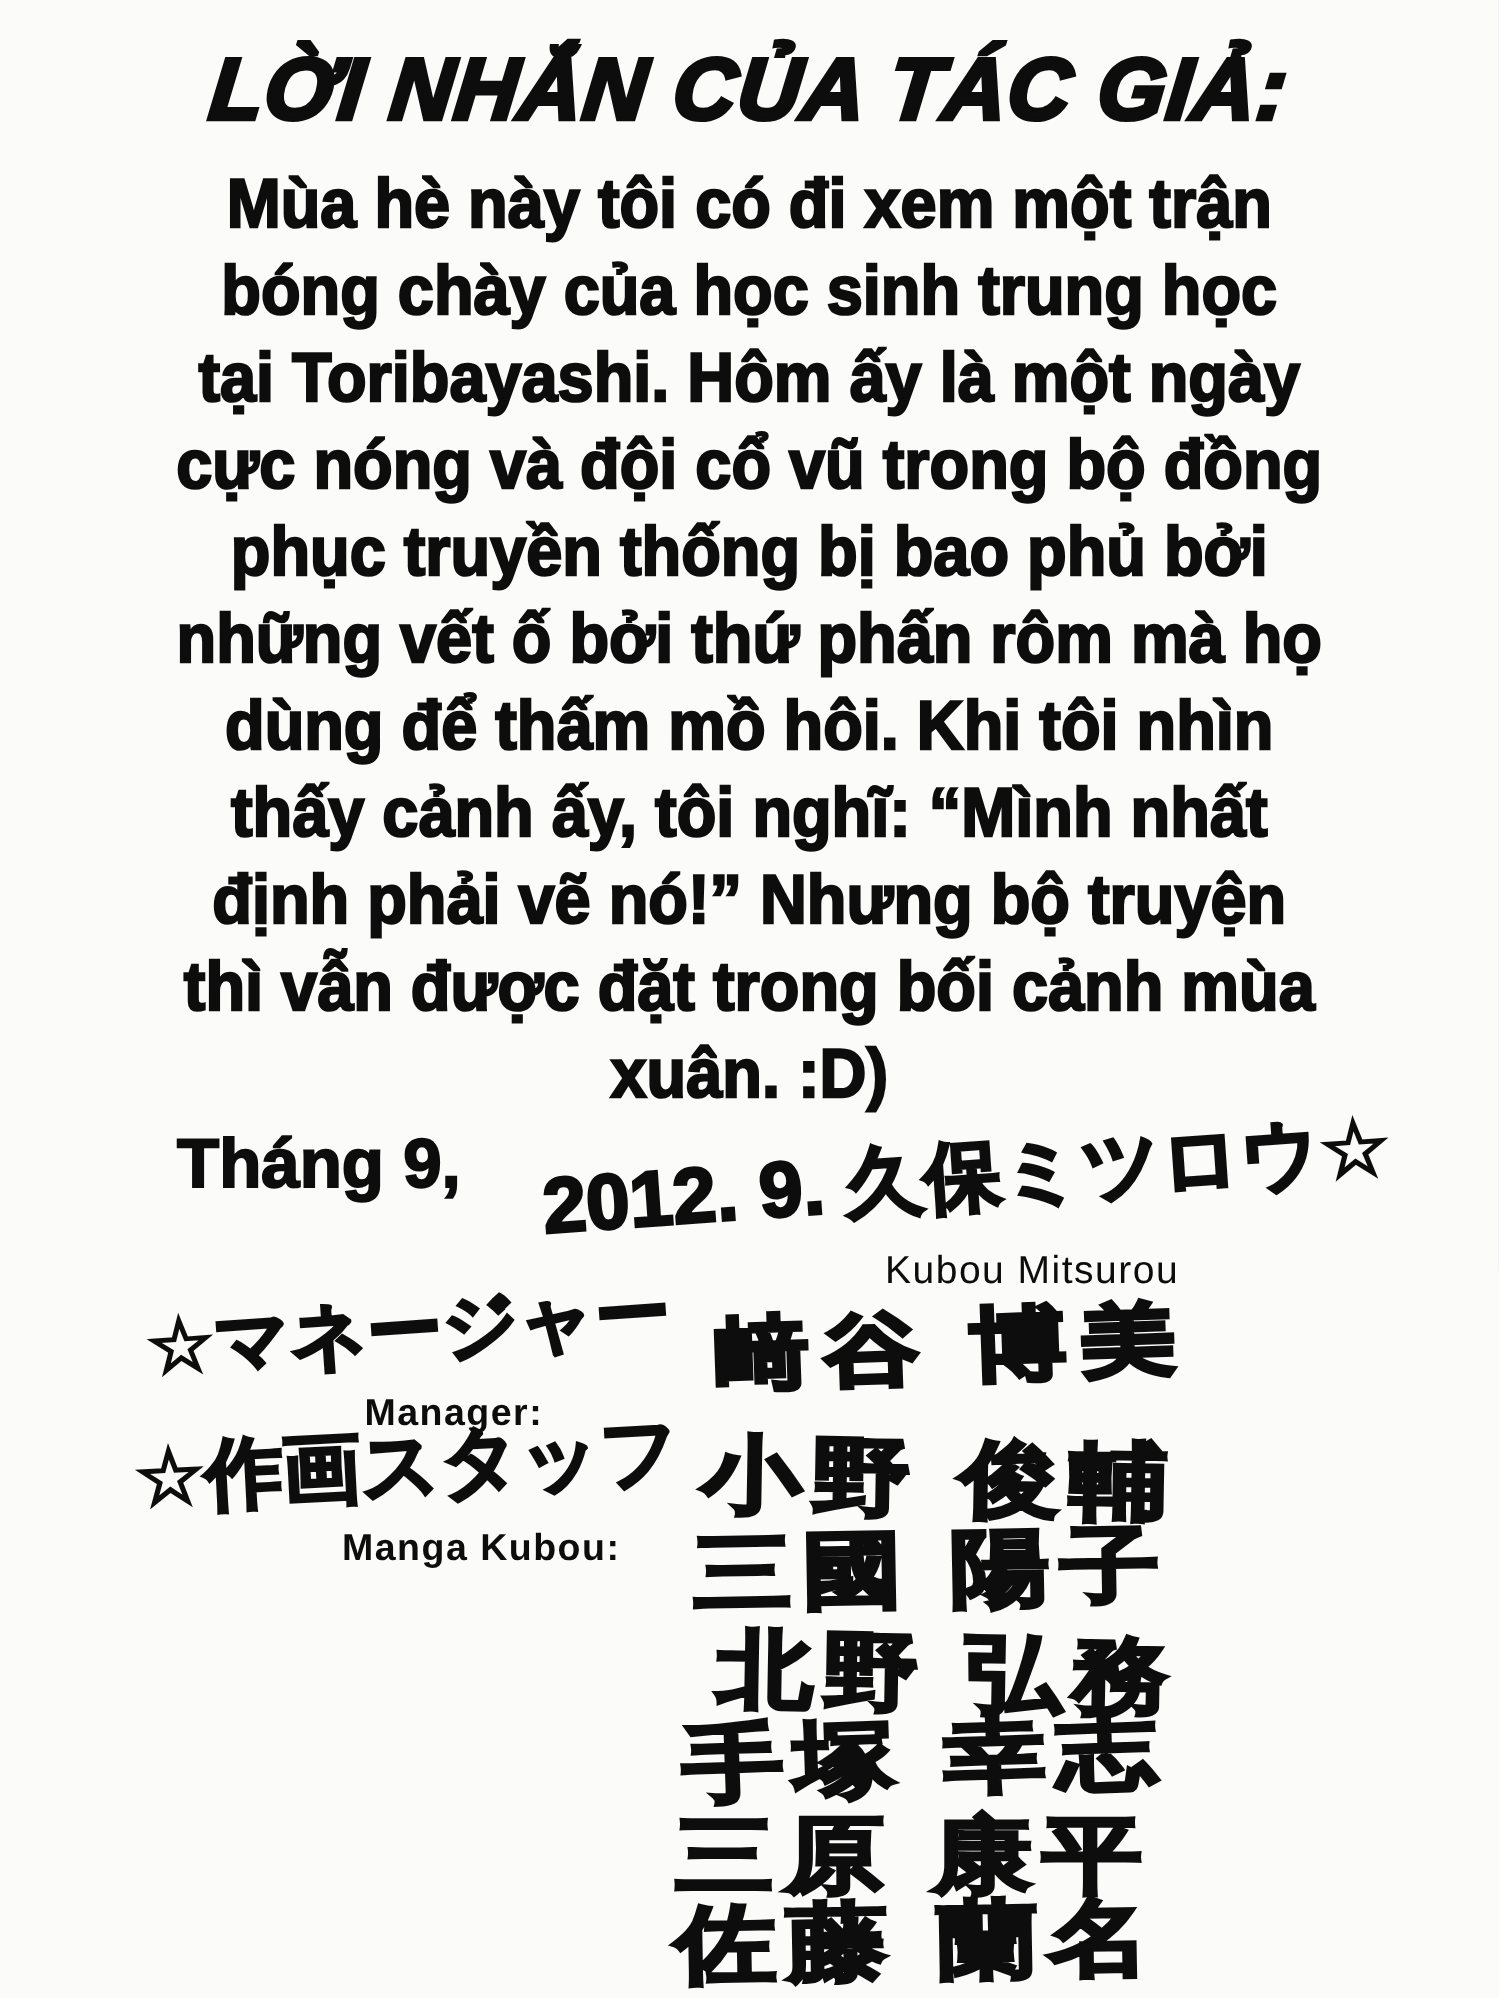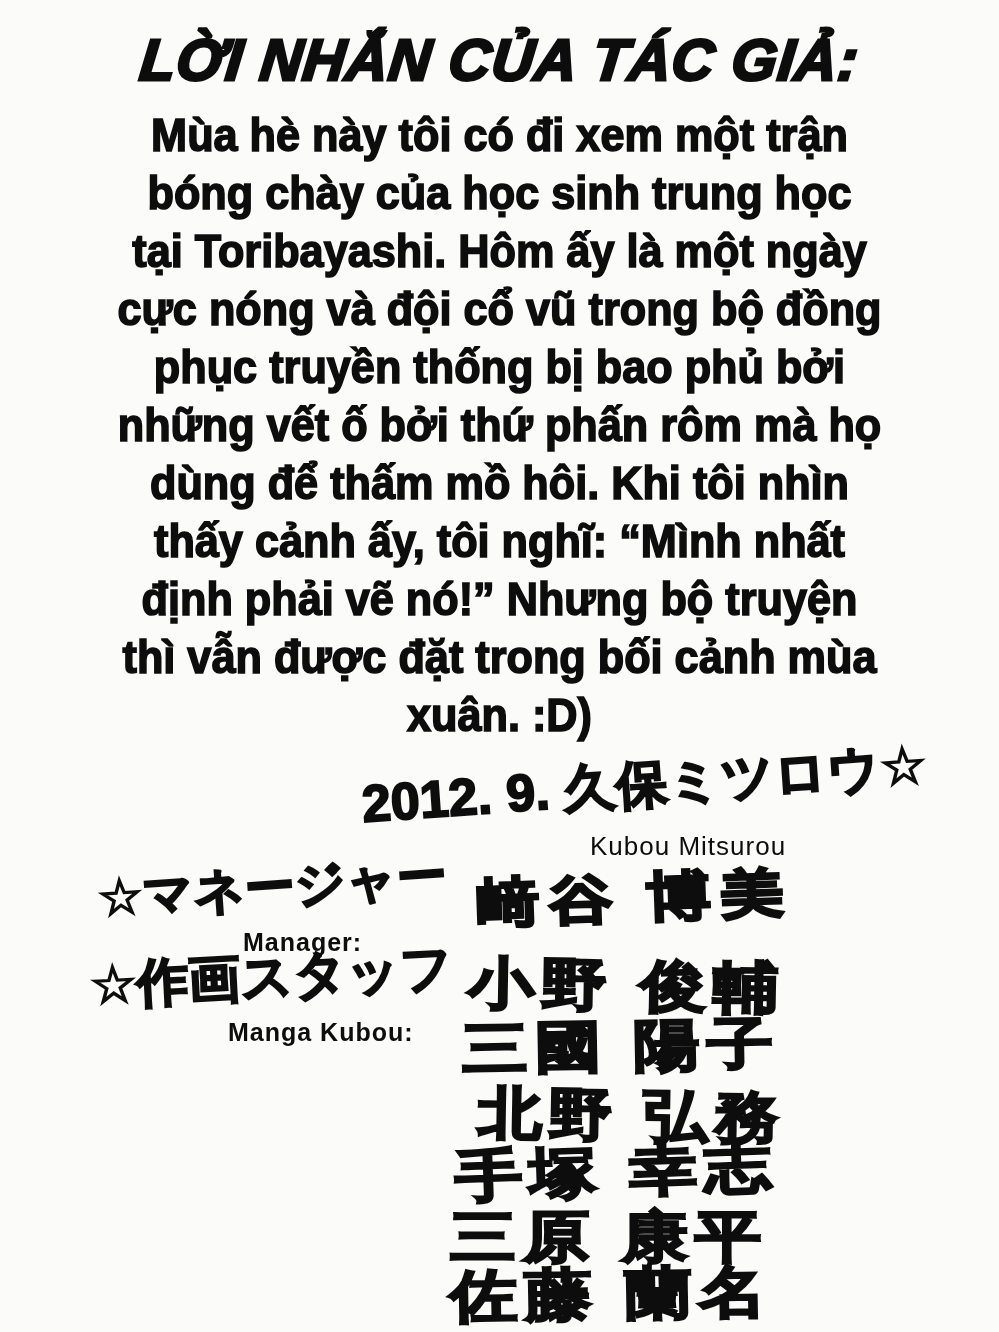--- a/index.html
+++ b/index.html
@@ -142,20 +142,21 @@
     <div class="line">cực nóng và đội cổ vũ trong bộ đồng</div>
     <div class="line">phục truyền thống bị bao phủ bởi</div>
     <div class="line">những vết ố bởi thứ phấn rôm mà họ</div>
     <div class="line">dùng để thấm mồ hôi. Khi tôi nhìn</div>
     <div class="line">thấy cảnh ấy, tôi nghĩ: “Mình nhất</div>
     <div class="line">định phải vẽ nó!” Nhưng bộ truyện</div>
     <div class="line">thì vẫn được đặt trong bối cảnh mùa</div>
     <div class="line">xuân. :D)</div>
   </div>
 
+  <div class="date-label">Tháng 9,</div>
 
   <div class="signature">2012. 9. 久保ミツロウ☆</div>
 
   <div class="signature-caption">Kubou Mitsurou</div>
 
   <div class="credit-label-jp manager-jp">☆マネージャー</div>
 
   <div class="credit-label-en manager-en">Manager:</div>
 
   <div class="credit-label-jp staff-jp">☆作画スタッフ</div>

